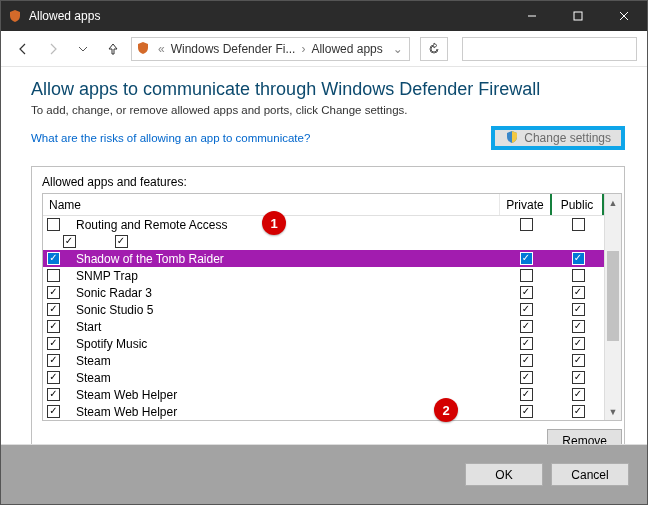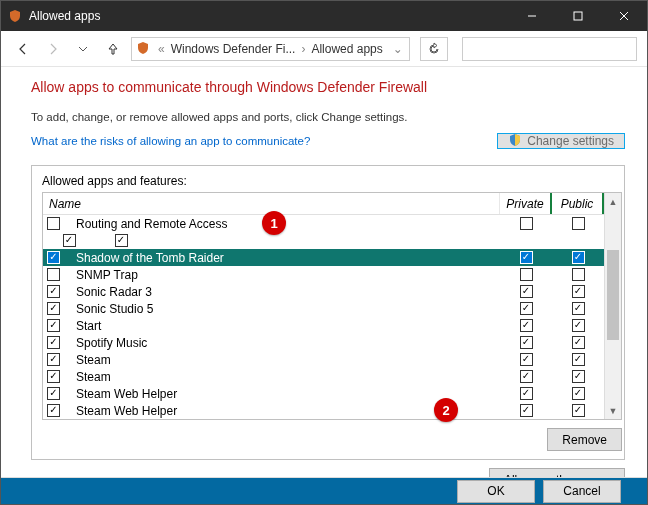--- a/index.html
+++ b/index.html
@@ -45,57 +45,57 @@
     border:1px solid #ccc;height:24px;padding:0 4px;gap:4px;
     font-size:12px;color:#333;
     min-width:250px;
   }
   .breadcrumb .shield{width:16px;height:16px;display:inline-flex;}
   .breadcrumb .sep{color:#888;padding:0 2px;}
   .refreshbox{border:1px solid #ccc;height:24px;width:28px;margin-left:4px;display:inline-flex;align-items:center;justify-content:center;}
   .searchbox{flex:1;border:1px solid #ccc;height:24px;margin-left:8px;background:#fff;}
   
   .content{padding:12px 22px 6px 30px;}
-  .heading{color:#b91c1c;font-size:14px;margin-bottom:16px;}
+  .heading{color:#0c4a6e;font-size:18px;margin-bottom:4px;}
   .subtext{font-size:11.5px;color:#333;margin-bottom:10px;}
   .linkrow{display:flex;align-items:center;margin-bottom:16px;}
   .link{color:#0066cc;font-size:11.5px;}
   .changebtn{
-    margin-left:auto;background:#e1e1e1;border:1px solid #0ea5e9;
-    height:16px;padding:0 10px;display:inline-flex;align-items:center;gap:5px;
+    margin-left:auto;background:#e1e1e1;border:4px solid #0ea5e9;
+    height:24px;padding:0 10px;display:inline-flex;align-items:center;gap:5px;
     color:#6b6b6b;font-size:12px;
   }
   .groupbox{border:1px solid #c0c0c0;padding:8px 2px 8px 10px;}
   .grouplabel{font-size:12px;margin-bottom:4px;}
   .listwrap{border:1px solid #c0c0c0;height:228px;display:flex;}
   .listtable{flex:1;display:flex;flex-direction:column;}
-  .listheader{display:flex;background:#fff;border-bottom:1px solid #e0e0e0;height:22px;align-items:center;font-size:12px;font-style:italic;}
+  .listheader{display:flex;background:#fff;border-bottom:1px solid #e0e0e0;height:22px;align-items:center;font-size:12px;}
   .col-name{flex:1;padding-left:6px;border-right:1px solid #e8e8e8;height:100%;display:flex;align-items:center;}
   .col-priv,.col-pub{width:52px;text-align:center;border-right:2px solid #15803d;height:100%;display:flex;align-items:center;justify-content:center;}
   .listbody{flex:1;overflow:hidden;}
   .row{display:flex;height:17px;align-items:center;font-size:12px;}
-  .row.selected{background:#0f766e;color:#fff;}
+  .row.selected{background:#a21caf;color:#fff;}
   .row .cname{flex:1;padding-left:4px;display:flex;align-items:center;gap:16px;white-space:nowrap;overflow:hidden;}
   .row .cpriv,.row .cpub{width:52px;display:flex;justify-content:center;align-items:center;}
   .chk{width:13px;height:13px;border:1px solid #333;background:#fff;display:inline-flex;align-items:center;justify-content:center;flex-shrink:0;}
   .chk.checked::after{content:"✓";font-size:10px;line-height:10px;color:#000;position:relative;top:-1px;}
   .row.selected .chk{border-color:#fff;background:#0078d7;color:#fff;}
   .row.selected .chk.checked::after{color:#fff;}
   .scrollbar{width:17px;background:#f0f0f0;border-left:1px solid #ddd;display:flex;flex-direction:column;}
   .scrollbtn{height:17px;display:flex;align-items:center;justify-content:center;color:#666;font-size:9px;}
   .scrolltrack{flex:1;position:relative;}
   .scrollthumb{position:absolute;left:2px;right:2px;top:40px;height:90px;background:#c2c2c2;}
   .rowbtns{display:flex;justify-content:flex-end;gap:6px;margin-top:8px;}
   .btn{background:#e1e1e1;border:1px solid #adadad;height:23px;padding:0 14px;font-size:12px;display:inline-flex;align-items:center;}
   .allowrow{display:flex;justify-content:flex-end;margin-top:8px;}
   
   .bottombar{
-    position:absolute;left:1px;right:1px;bottom:1px;height:27px;
-    background:#0369a1;border-top:1px solid #ddd;
-    display:flex;align-items:center;justify-content:flex-end;padding-right:26px;gap:8px;
+    position:absolute;left:1px;right:1px;bottom:1px;height:60px;
+    background:#a3a3a3;border-top:1px solid #ddd;
+    display:flex;align-items:center;justify-content:flex-end;padding-right:18px;gap:8px;
   }
   .btn2{background:#e1e1e1;border:1px solid #adadad;height:23px;width:78px;font-size:12px;display:inline-flex;align-items:center;justify-content:center;}
   
   .ann{position:absolute;width:24px;height:24px;border-radius:50%;background:#d40000;color:#fff;font-weight:bold;font-size:13px;display:flex;align-items:center;justify-content:center;box-shadow:0 1px 2px rgba(0,0,0,.3);z-index:10;}
 </style>
 </head>
 <body>
 
 <div class="titlebar">
   <span class="icon">

